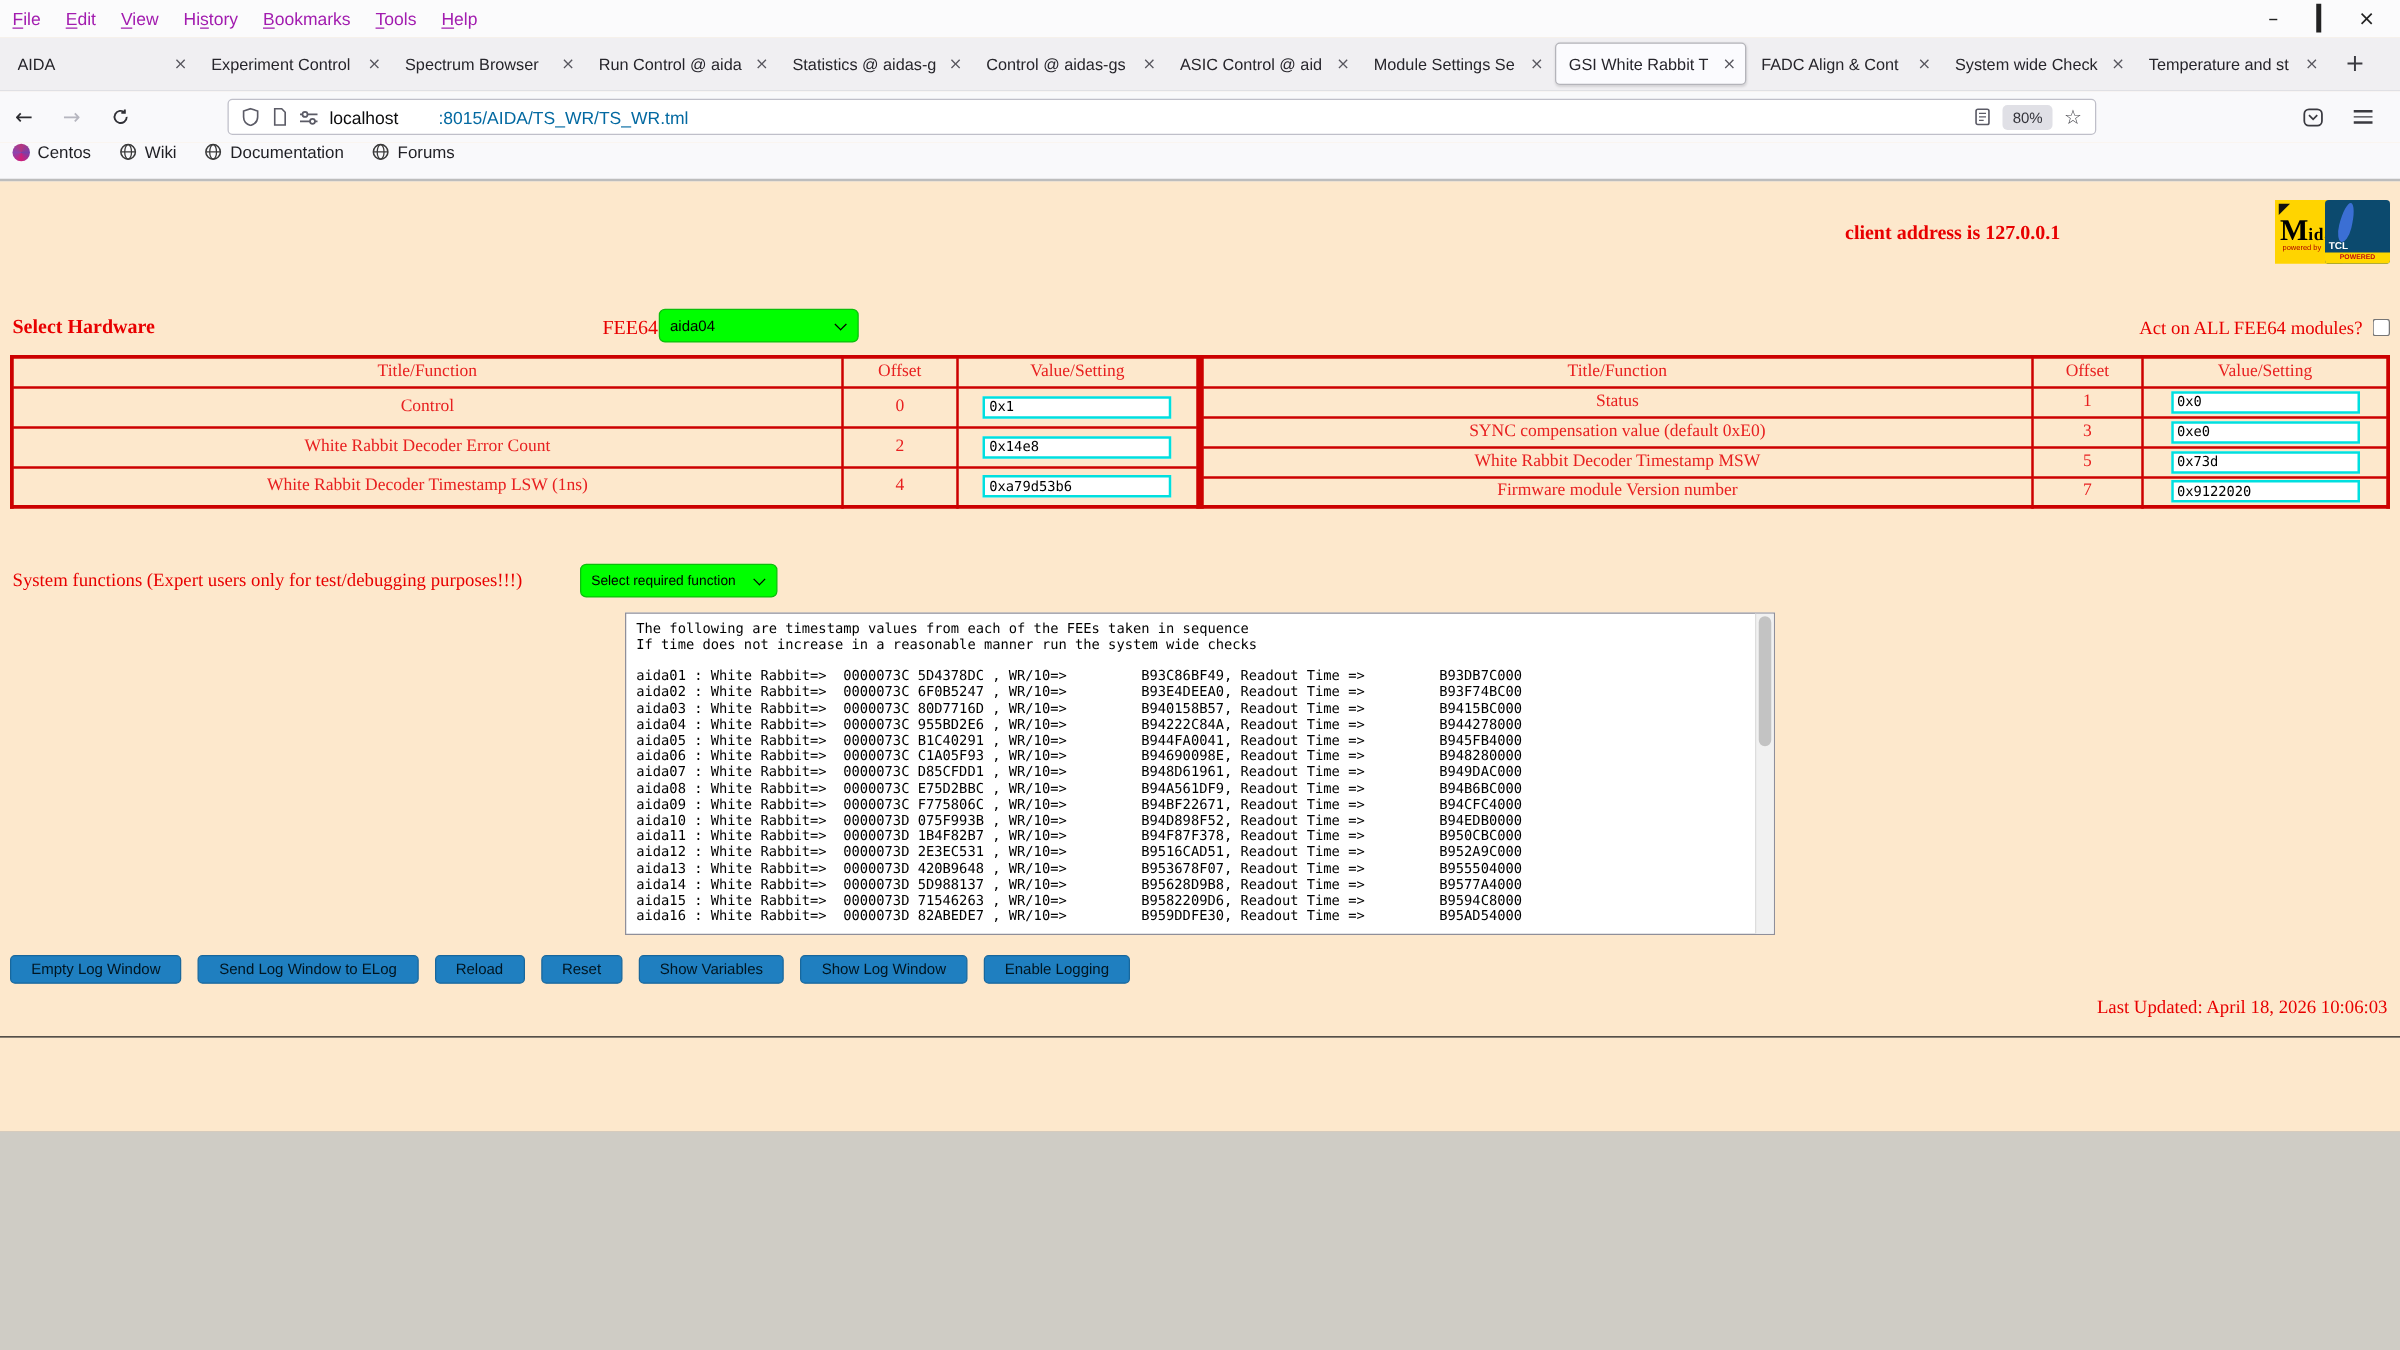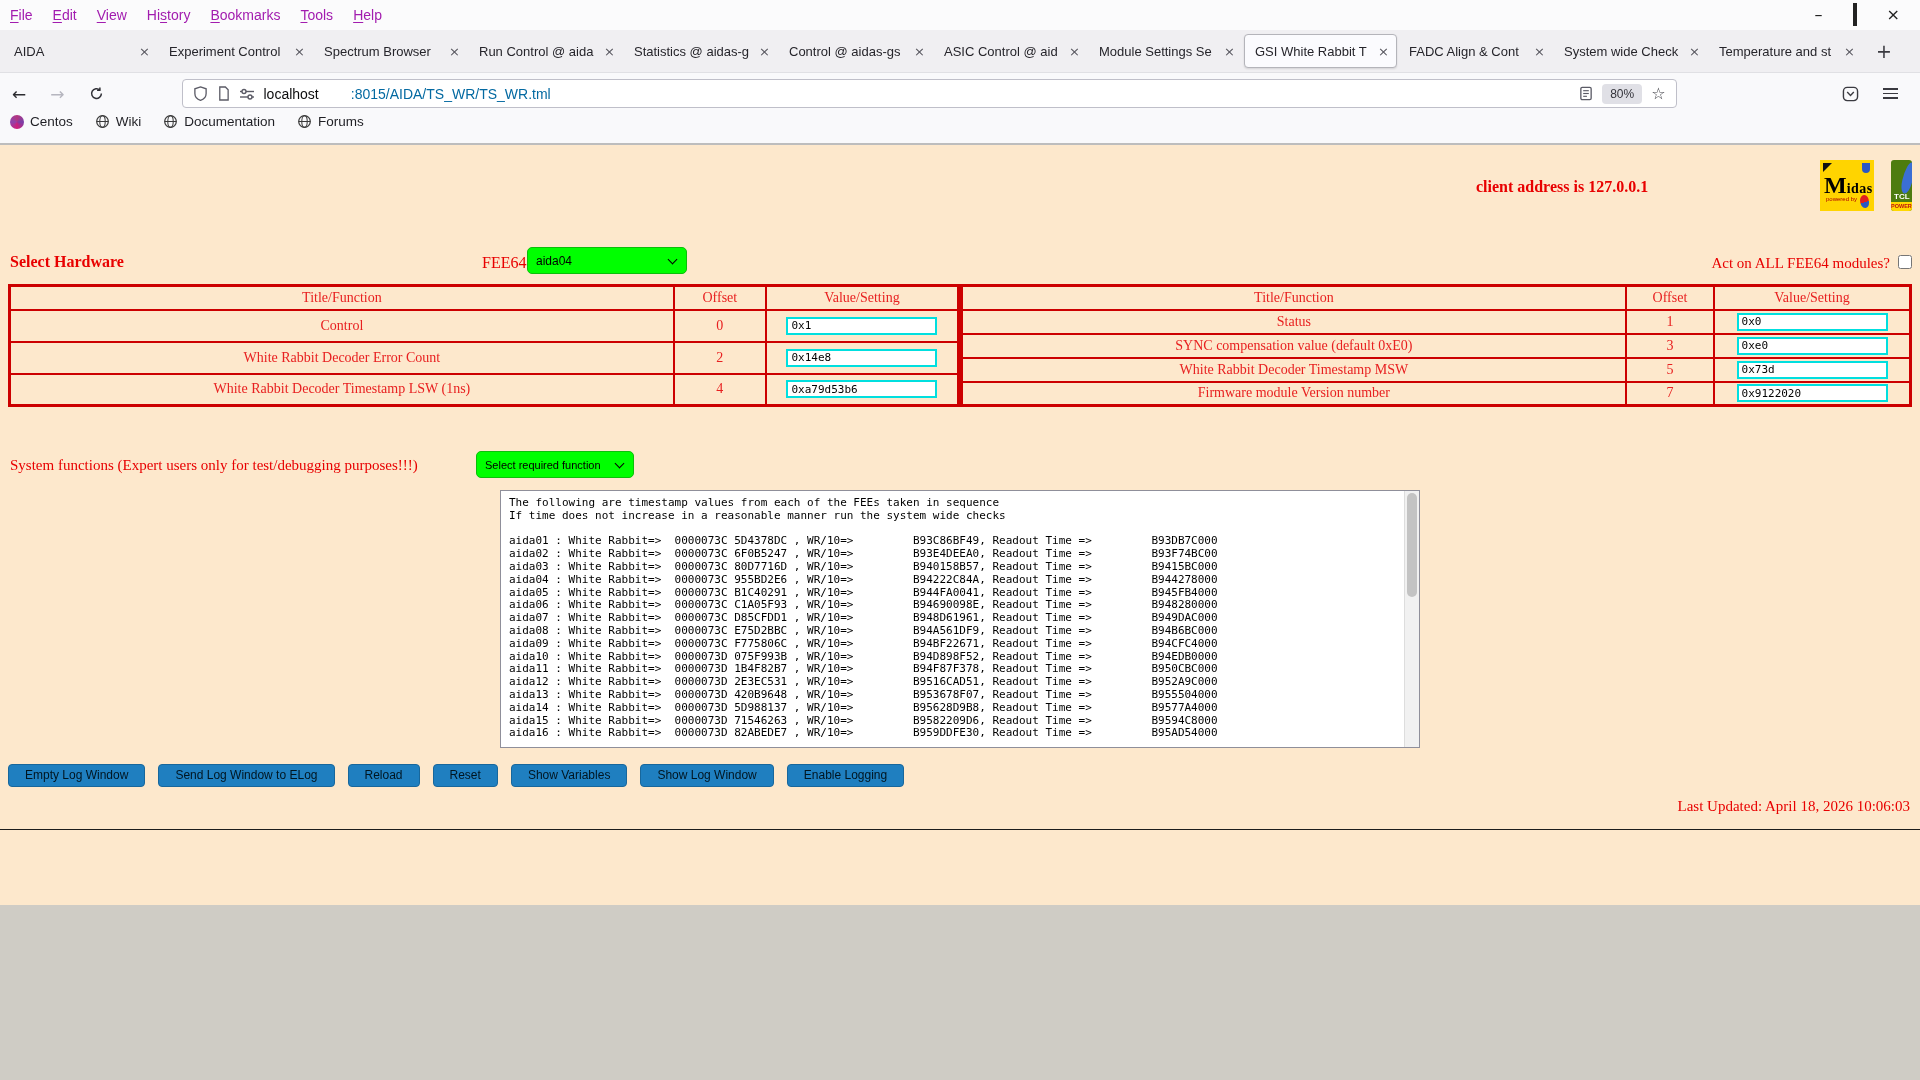--- a/index.html
+++ b/index.html
@@ -52,21 +52,21 @@
 
   
   .logo-midas{right:46px;top:13px;width:54px;height:51px;background:#ffd400;overflow:hidden;padding-left:44px;}
   .midas-tri{position:absolute;left:3px;top:3px;width:0;height:0;border-left:9px solid #111;border-bottom:9px solid transparent;}
   .midas-shield{position:absolute;right:4px;top:3px;width:8px;height:10px;background:#2a57c4;border-radius:0 0 4px 4px;}
   .midas-word{position:absolute;left:4px;top:12px;font-family:"Liberation Serif",serif;color:#000;}
   .midas-word .m{font-size:24px;font-weight:bold;}
   .midas-word .rest{font-size:14px;font-weight:bold;letter-spacing:.5px;}
   .midas-sub{position:absolute;left:6px;top:36px;font:6px "Liberation Sans",sans-serif;color:#b00000;}
   .midas-flame{position:absolute;right:5px;bottom:3px;width:9px;height:13px;background:linear-gradient(160deg,#e02020 55%,#2a57c4 55%);border-radius:45% 55% 40% 60%;}
-  .logo-tcl{right:8px;top:13px;width:21px;height:51px;background:#4d7c0f;border-radius:3px;overflow:hidden;}
+  .logo-tcl{right:8px;top:13px;width:52px;height:51px;background:#0c4a6e;border-radius:3px;overflow:hidden;}
   .tcl-feather{position:absolute;left:12px;top:2px;width:10px;height:32px;background:#3b6fd4;border-radius:50% 50% 50% 50%/60% 60% 40% 40%;transform:rotate(14deg);}
   .tcl-word{position:absolute;left:3px;bottom:10px;font:bold 8px "Liberation Sans",sans-serif;color:#fff;}
   .tcl-strip{position:absolute;left:0;bottom:0;width:100%;height:9px;background:#ffd800;font:bold 5.5px "Liberation Sans",sans-serif;color:#c01010;text-align:center;line-height:9px;}
 
   
   .hw-label{left:10px;top:106px;font:bold 16px "Liberation Serif",serif;}
   .fee-label{left:482px;top:107px;font:16px "Liberation Serif",serif;}
   .green-select{background:#00ff00;border:1px solid #0bbf0b;border-radius:5px;display:flex;align-items:center;padding:0 24px 0 8px;font-family:"Liberation Sans",sans-serif;color:#000;}
   .chev{position:absolute;right:10px;top:50%;margin-top:-5px;width:7px;height:7px;border-right:1.7px solid #000;border-bottom:1.7px solid #000;transform:rotate(45deg);}
   .fee-select{left:527px;top:100px;width:160px;height:27px;font-size:12px;}
@@ -75,21 +75,21 @@
 
   
   .tables{left:8px;top:137px;display:flex;}
   table.reg{border-collapse:collapse;table-layout:fixed;width:952px;border:3px solid #cc0000;}
   table.reg th,table.reg td{border:2px solid #cc0000;height:24px;padding:0;font:14px "Liberation Serif",serif;font-weight:normal;color:#e82020;text-align:center;overflow:hidden;white-space:nowrap;}
   td.valcell{text-align:left;padding-left:4px;}
   input.reg-input{width:151px;height:18px;border:2px solid #00dfdf;background:#fff;font:11px "DejaVu Sans Mono",monospace;color:#000;padding:0 3px;vertical-align:middle;}
 
   
   .sys-label{left:10px;top:310px;font:15px "Liberation Serif",serif;}
-  .sys-select{left:476px;top:304px;width:158px;height:27px;font-size:11px;}
+  .sys-select{left:464px;top:304px;width:158px;height:27px;font-size:11px;}
 
   
   .log-box{left:500px;top:343px;width:920px;height:258px;background:#fff;border:1px solid #8f8f9a;}
   .log-pre{margin:0;padding:6px 24px 6px 8px;font:11px/12.8px "DejaVu Sans Mono",monospace;color:#000;white-space:pre;overflow:hidden;height:100%;}
   .sb{position:absolute;top:0;right:0;width:15px;height:100%;background:#f1f1f1;border-left:1px solid #dddddd;}
   .sb-thumb{position:absolute;top:2px;left:2px;width:10px;height:104px;background:#c3c3c3;border-radius:6px;}
 
   
   .btn-row{left:8px;top:617px;display:flex;gap:13px;}
   .ctl-btn{background:#1f7fc0;border:1px solid #18679c;border-radius:4px;height:23px;padding:0 16px;font:12px "Liberation Sans",sans-serif;color:#001520;line-height:21px;}

